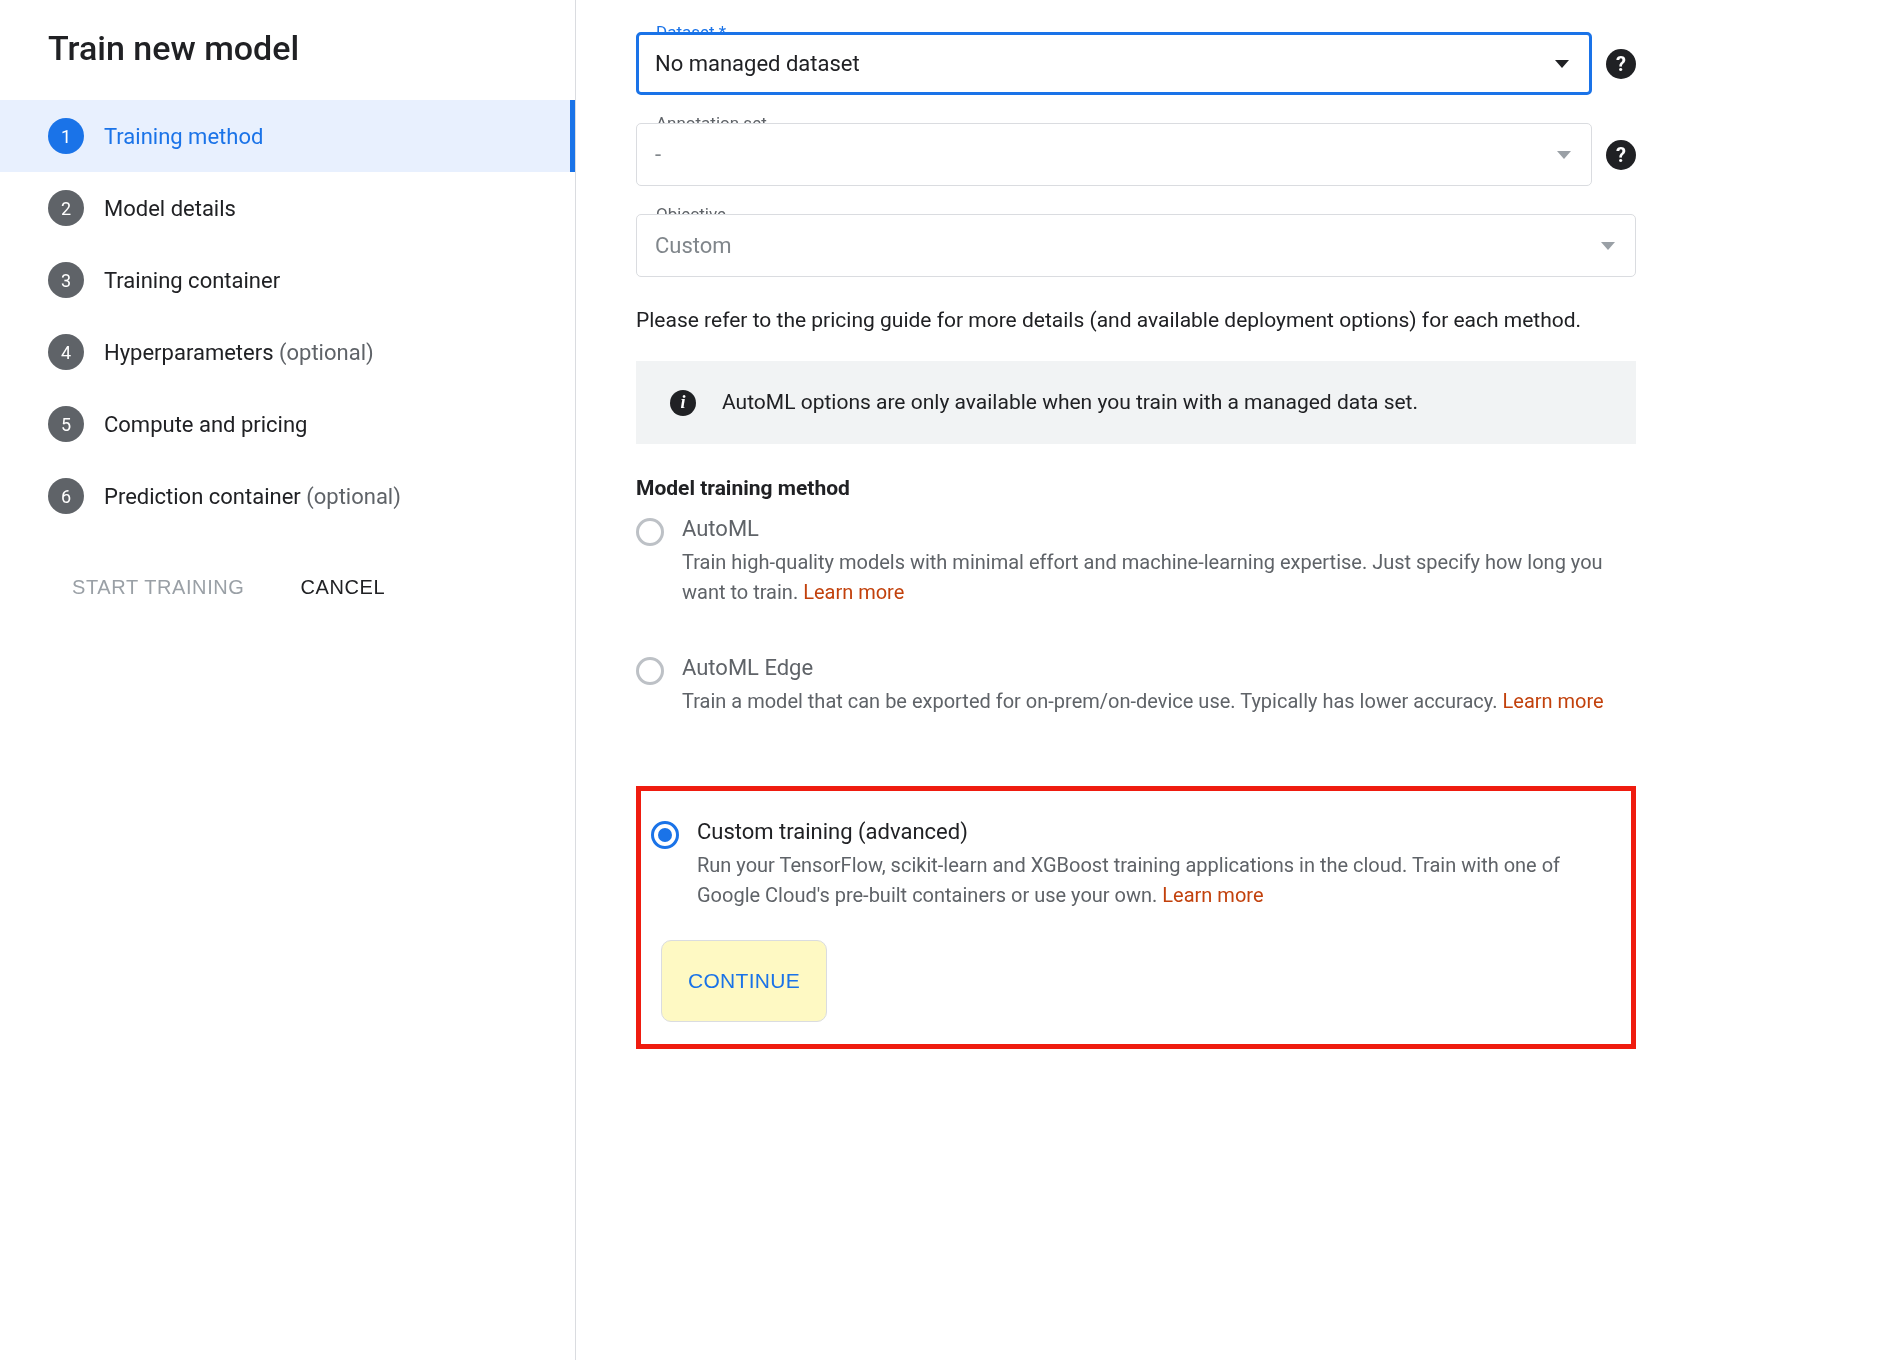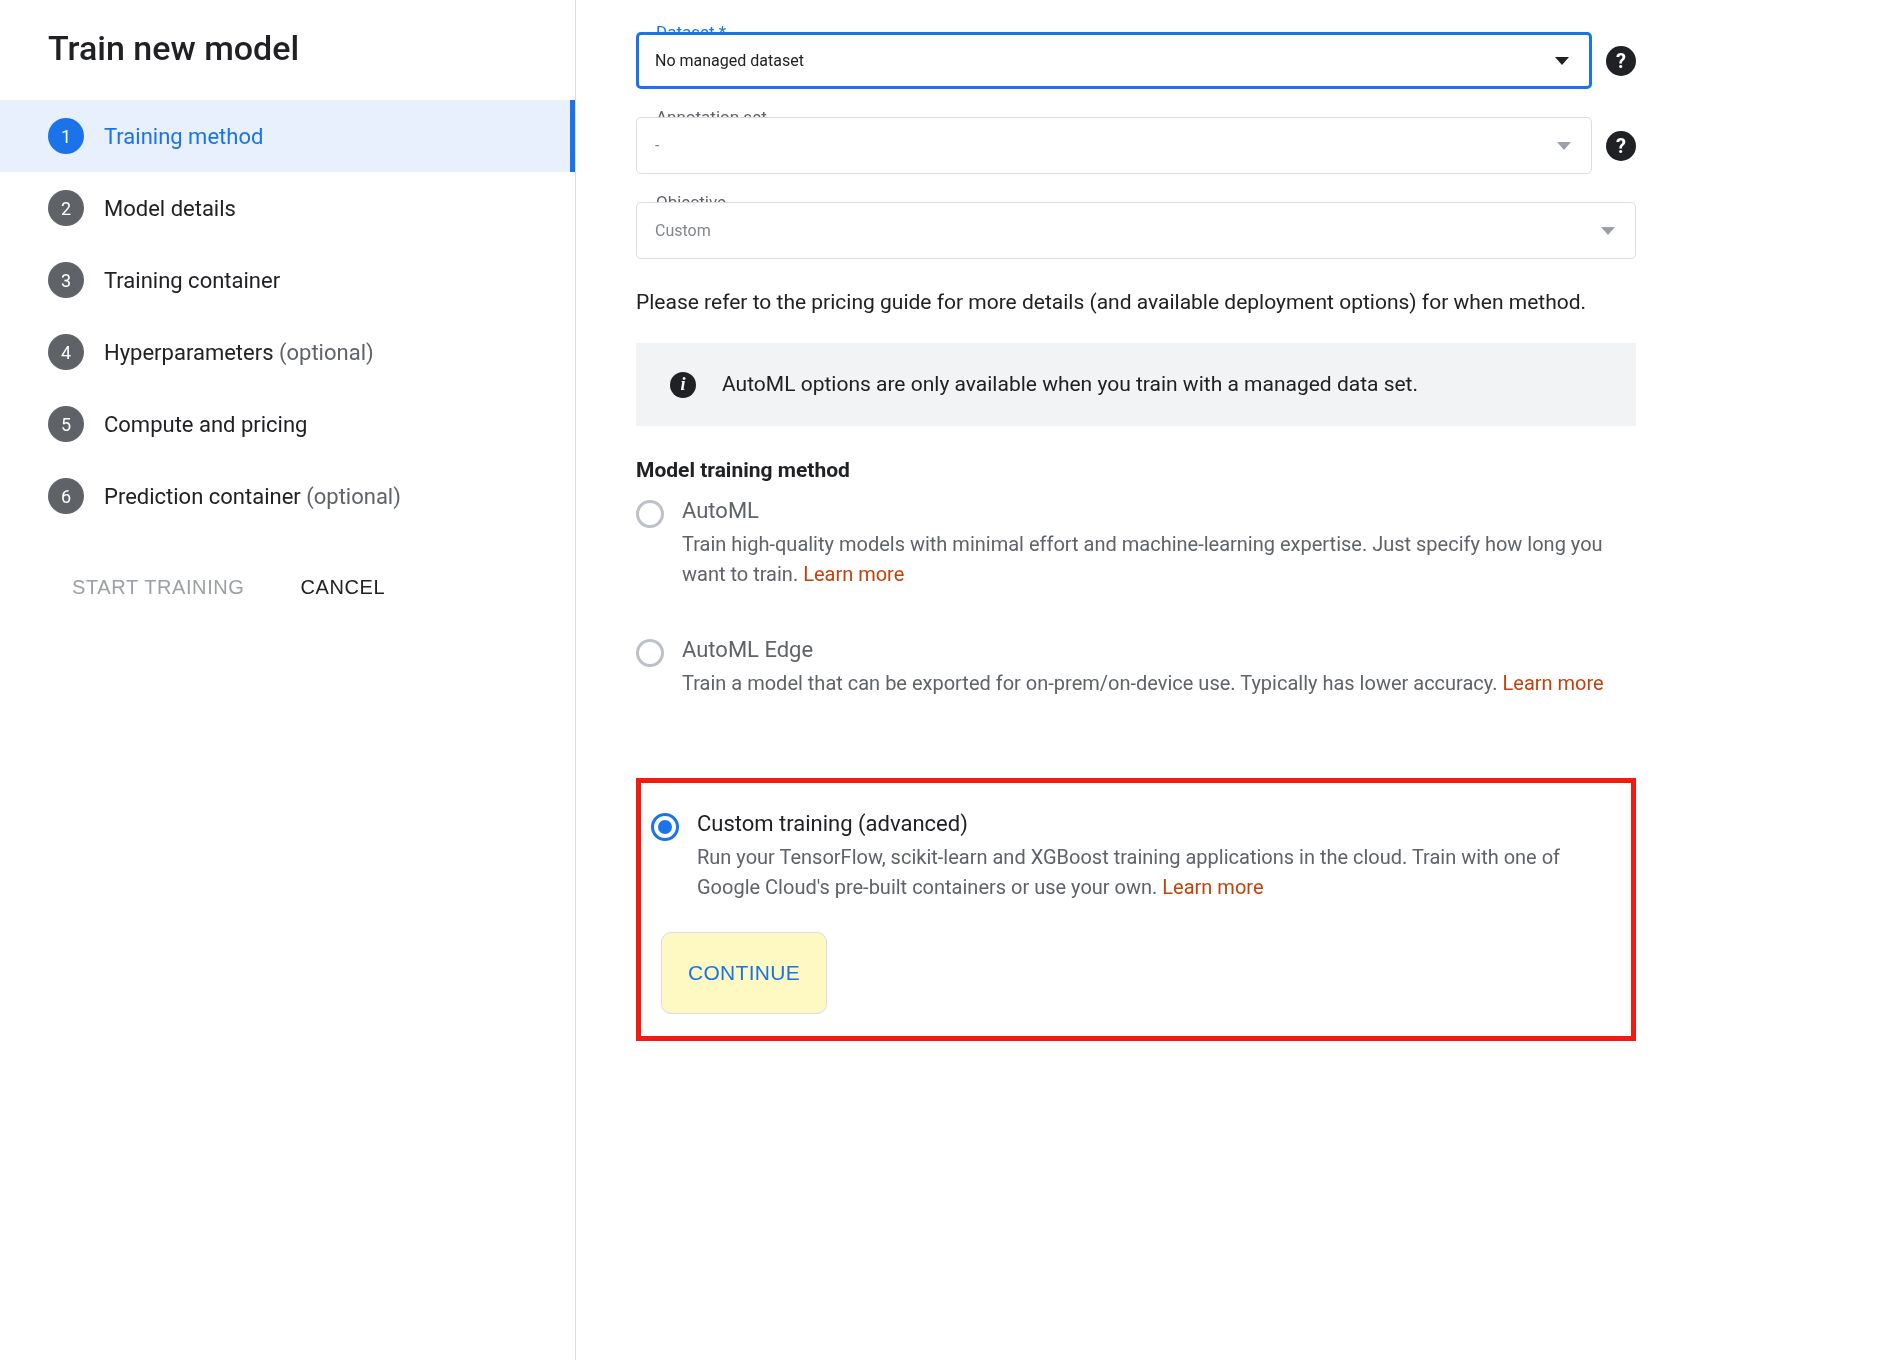--- a/index.html
+++ b/index.html
@@ -87,21 +87,21 @@
       padding: 0 6px;
       font-size: 17px;
       color: #5f6368;
     }
     .field.focused .field-label { color: #1a73e8; }
     .select-box {
       width: 100%;
       border: 1px solid #dadce0;
       border-radius: 5px;
       padding: 18px 56px 18px 18px;
-      font-size: 16px;
+      font-size: 22px;
       background: #fff;
       display: flex;
       align-items: center;
       justify-content: space-between;
       position: relative;
     }
     .field.focused .select-box { border: 3px solid #1a73e8; padding: 16px 54px 16px 16px; }
     .select-box.disabled { color: #80868b; }
     .select-with-help { display: flex; align-items: center; gap: 14px; }
     .select-with-help .field { flex: 1; margin-bottom: 0; }
@@ -183,21 +183,21 @@
     .radio-item.selected .radio-dot { display: block; }
     .radio-content { flex: 1; }
     .radio-title { font-size: 22px; color: #202124; margin-bottom: 6px; }
     .radio-item.disabled .radio-title { color: #5f6368; }
     .radio-desc { font-size: 20px; color: #5f6368; line-height: 1.5; }
     .learn-more { color: #c2410c; cursor: pointer; }
 
     .highlighted-box {
       border: 5px solid #ef1c0f;
       padding: 28px 20px 22px 10px;
-      margin-top: 32px;
+      margin-top: 22px;
     }
     .continue-btn {
       background: #fef9c3;
       border: 1px solid #dadce0;
       color: #1a73e8;
       font-size: 21px;
       font-weight: 500;
       padding: 28px 26px;
       border-radius: 10px;
       margin-top: 30px;
@@ -273,21 +273,21 @@
     </div>
 
     <div class="field">
       <span class="field-label">Objective</span>
       <div class="select-box disabled">
         <span>Custom</span>
         <span class="dropdown-icon"></span>
       </div>
     </div>
 
-    <p class="body-text">Please refer to the pricing guide for more details (and available deployment options) for when method.</p>
+    <p class="body-text">Please refer to the pricing guide for more details (and available deployment options) for each method.</p>
 
     <div class="info-box">
       <span class="info-icon">i</span>
       <span class="info-text">AutoML options are only available when you train with a managed data set.</span>
     </div>
 
     <h2 class="section-heading">Model training method</h2>
 
     <div class="radio-group">
 

